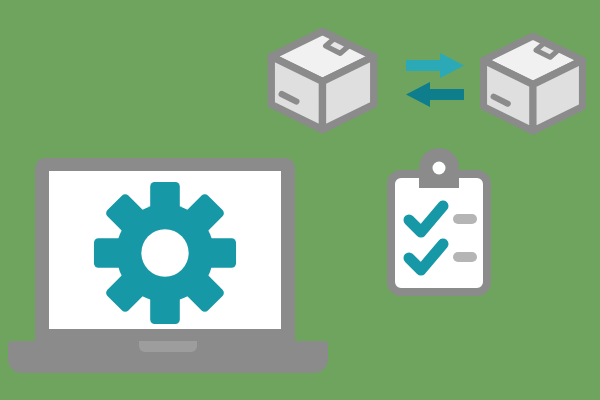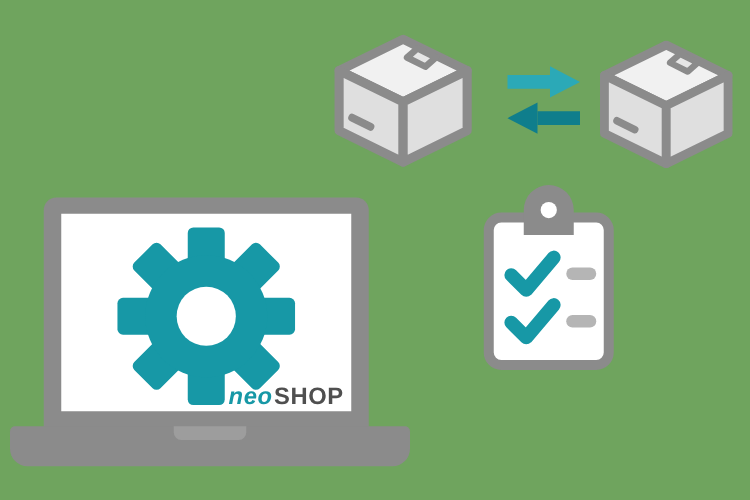--- a/index.html
+++ b/index.html
@@ -132,22 +132,19 @@
       <svg class="gear" viewBox="0 0 100 100">
         <g fill="#1798A6">
           <rect x="40" y="2" width="20" height="96" rx="3"></rect>
           <rect x="40" y="2" width="20" height="96" rx="3" transform="rotate(45 50 50)"></rect>
           <rect x="40" y="2" width="20" height="96" rx="3" transform="rotate(90 50 50)"></rect>
           <rect x="40" y="2" width="20" height="96" rx="3" transform="rotate(135 50 50)"></rect>
           <circle cx="50" cy="50" r="33"></circle>
         </g>
         <circle cx="50" cy="50" r="16" fill="#FFFFFF"></circle>
       </svg>
-      <div class="logo">
-        <span class="neo">neo</span><span class="shop">SHOP</span>
-      </div>
     </div>
   </div>
   <div class="abs laptop-base">
     <div class="base-notch"></div>
   </div>
 
 </div>
 
 </body></html>

